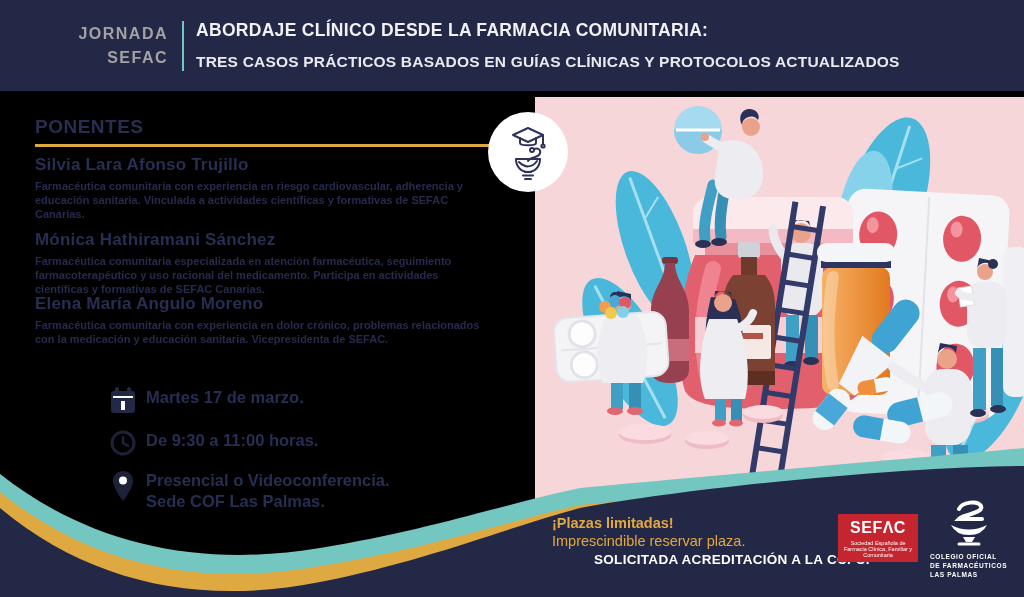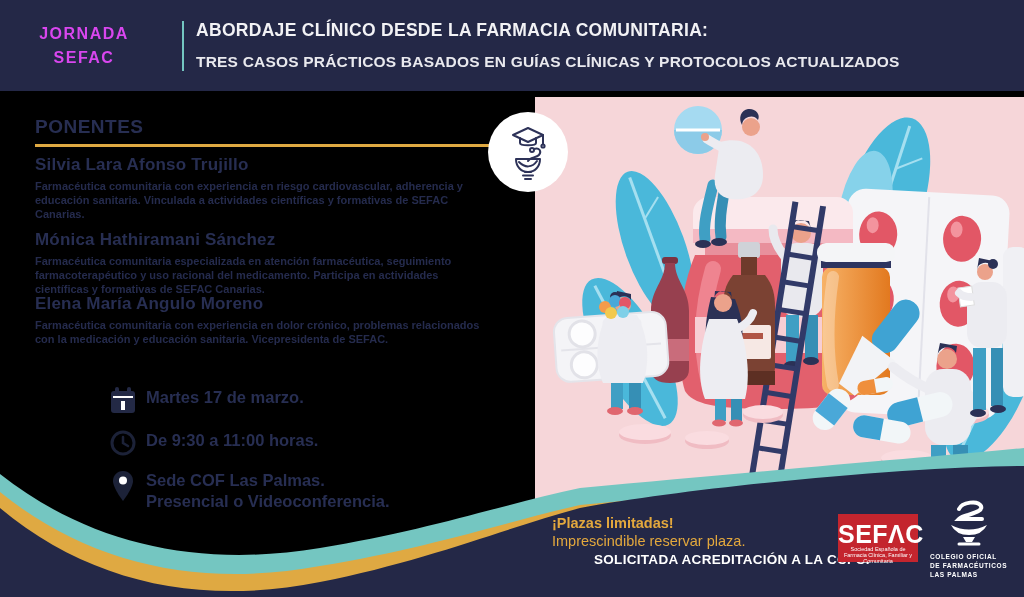--- a/index.html
+++ b/index.html
@@ -1,21 +1,21 @@
 <!DOCTYPE html>
 <html><head>
 <meta charset="utf-8">
 <style>
   html,body{margin:0;padding:0;background:#111;}
   #canvas{position:relative;width:1024px;height:597px;background:#000;overflow:hidden;
           font-family:"Liberation Sans", sans-serif;}
   
   .header{position:absolute;left:0;top:0;width:1024px;height:91px;background:#242847;
           display:flex;align-items:center;z-index:5;}
-  .brand{width:168px;text-align:center;color:#d946ef;font-weight:bold;font-size:16px;
+  .brand{width:168px;text-align:right;color:#a3a3a3;font-weight:bold;font-size:16px;
          letter-spacing:1.5px;line-height:1.45;}
   .divider{width:2px;height:50px;background:#74c6c1;margin:0 12px 0 14px;}
   .titles{color:#f2f2f5;}
   .title1{font-size:17.5px;font-weight:bold;letter-spacing:.3px;}
   .title2{font-size:15.5px;font-weight:bold;letter-spacing:.2px;margin-top:12px;color:#e9e9ee;}
   
   .navyText{color:#272e52;}
   .ponentes{position:absolute;left:35px;top:116px;font-size:19px;font-weight:bold;
             letter-spacing:.5px;z-index:3;}
   .goldRule{position:absolute;left:35px;top:144px;width:456px;height:3px;background:#dfa942;z-index:3;}
@@ -30,21 +30,21 @@
   .badge{position:absolute;left:488px;top:112px;width:80px;height:80px;border-radius:50%;
          background:#fff;z-index:4;display:flex;align-items:center;justify-content:center;}
   
   .waves{position:absolute;left:0;top:0;width:1024px;height:597px;z-index:6;pointer-events:none;}
   .footerTxt{position:absolute;left:552px;top:515px;z-index:7;}
   .plazas{color:#e3a83d;font-weight:bold;font-size:14.5px;}
   .reservar{color:#e3a83d;font-size:14.5px;margin-top:2px;}
   .acredit{color:#ffffff;font-weight:bold;font-size:13.5px;letter-spacing:.3px;margin-top:3px;margin-left:42px;}
   .sefacLogo{position:absolute;left:838px;top:514px;width:80px;height:48px;background:#c4252e;
              z-index:7;color:#fff;text-align:center;}
-  .sefacName{font-size:25px;font-weight:bold;letter-spacing:.5px;line-height:24px;margin-top:8px;}
+  .sefacName{font-size:16px;font-weight:bold;letter-spacing:.5px;line-height:24px;margin-top:2px;}
   .sefacTag{font-size:5.5px;line-height:6px;padding:0 3px;}
   .cofLogo{position:absolute;left:930px;top:500px;z-index:7;color:#fff;}
   .cofIcon{display:block;margin:0 auto 6px auto;}
   .cofLine{font-size:6.5px;font-weight:bold;letter-spacing:.6px;line-height:9px;}
 </style>
 </head>
 <body>
 
 <div id="canvas">
 
@@ -330,22 +330,22 @@
       <path d="M13,7 v6 l5,3" fill="none" stroke="#1c2238" stroke-width="2.5" stroke-linecap="round"></path>
     </svg>
     <div class="dtext">De 9:30 a 11:00 horas.</div>
   </div>
   <div class="detailRow" style="top:470px;">
     <svg class="dicon" width="24" height="32" viewBox="0 0 24 32">
       <path d="M12,1 C6,1 2,5.5 2,11 C2,18 12,31 12,31 C12,31 22,18 22,11 C22,5.5 18,1 12,1 Z" fill="#1c2238"></path>
       <circle cx="12" cy="10.5" r="4" fill="#ffffff"></circle>
     </svg>
     <div class="dtext">
+      <div>Presencial o Videoconferencia.</div>
       <div>Sede COF Las Palmas.</div>
-      <div>Presencial o Videoconferencia.</div>
     </div>
   </div>
 
   <svg class="waves" viewBox="0 0 1024 597">
     <path d="M0,474 C90,545 200,568 320,548 C430,530 500,505 580,488 C760,471 920,458 1024,448 L1024,597 L0,597 Z" fill="#74c6c1"></path>
     <path d="M0,492 C90,565 200,588 320,566 C430,548 505,522 580,505 C760,488 920,476 1024,470 L1024,597 L0,597 Z" fill="#dfa942"></path>
     <path d="M0,508 C90,583 200,606 320,582 C430,560 505,528 580,508 C700,486 920,466 1024,466 L1024,597 L0,597 Z" fill="#242847"></path>
   </svg>
 
   <div class="footerTxt">

